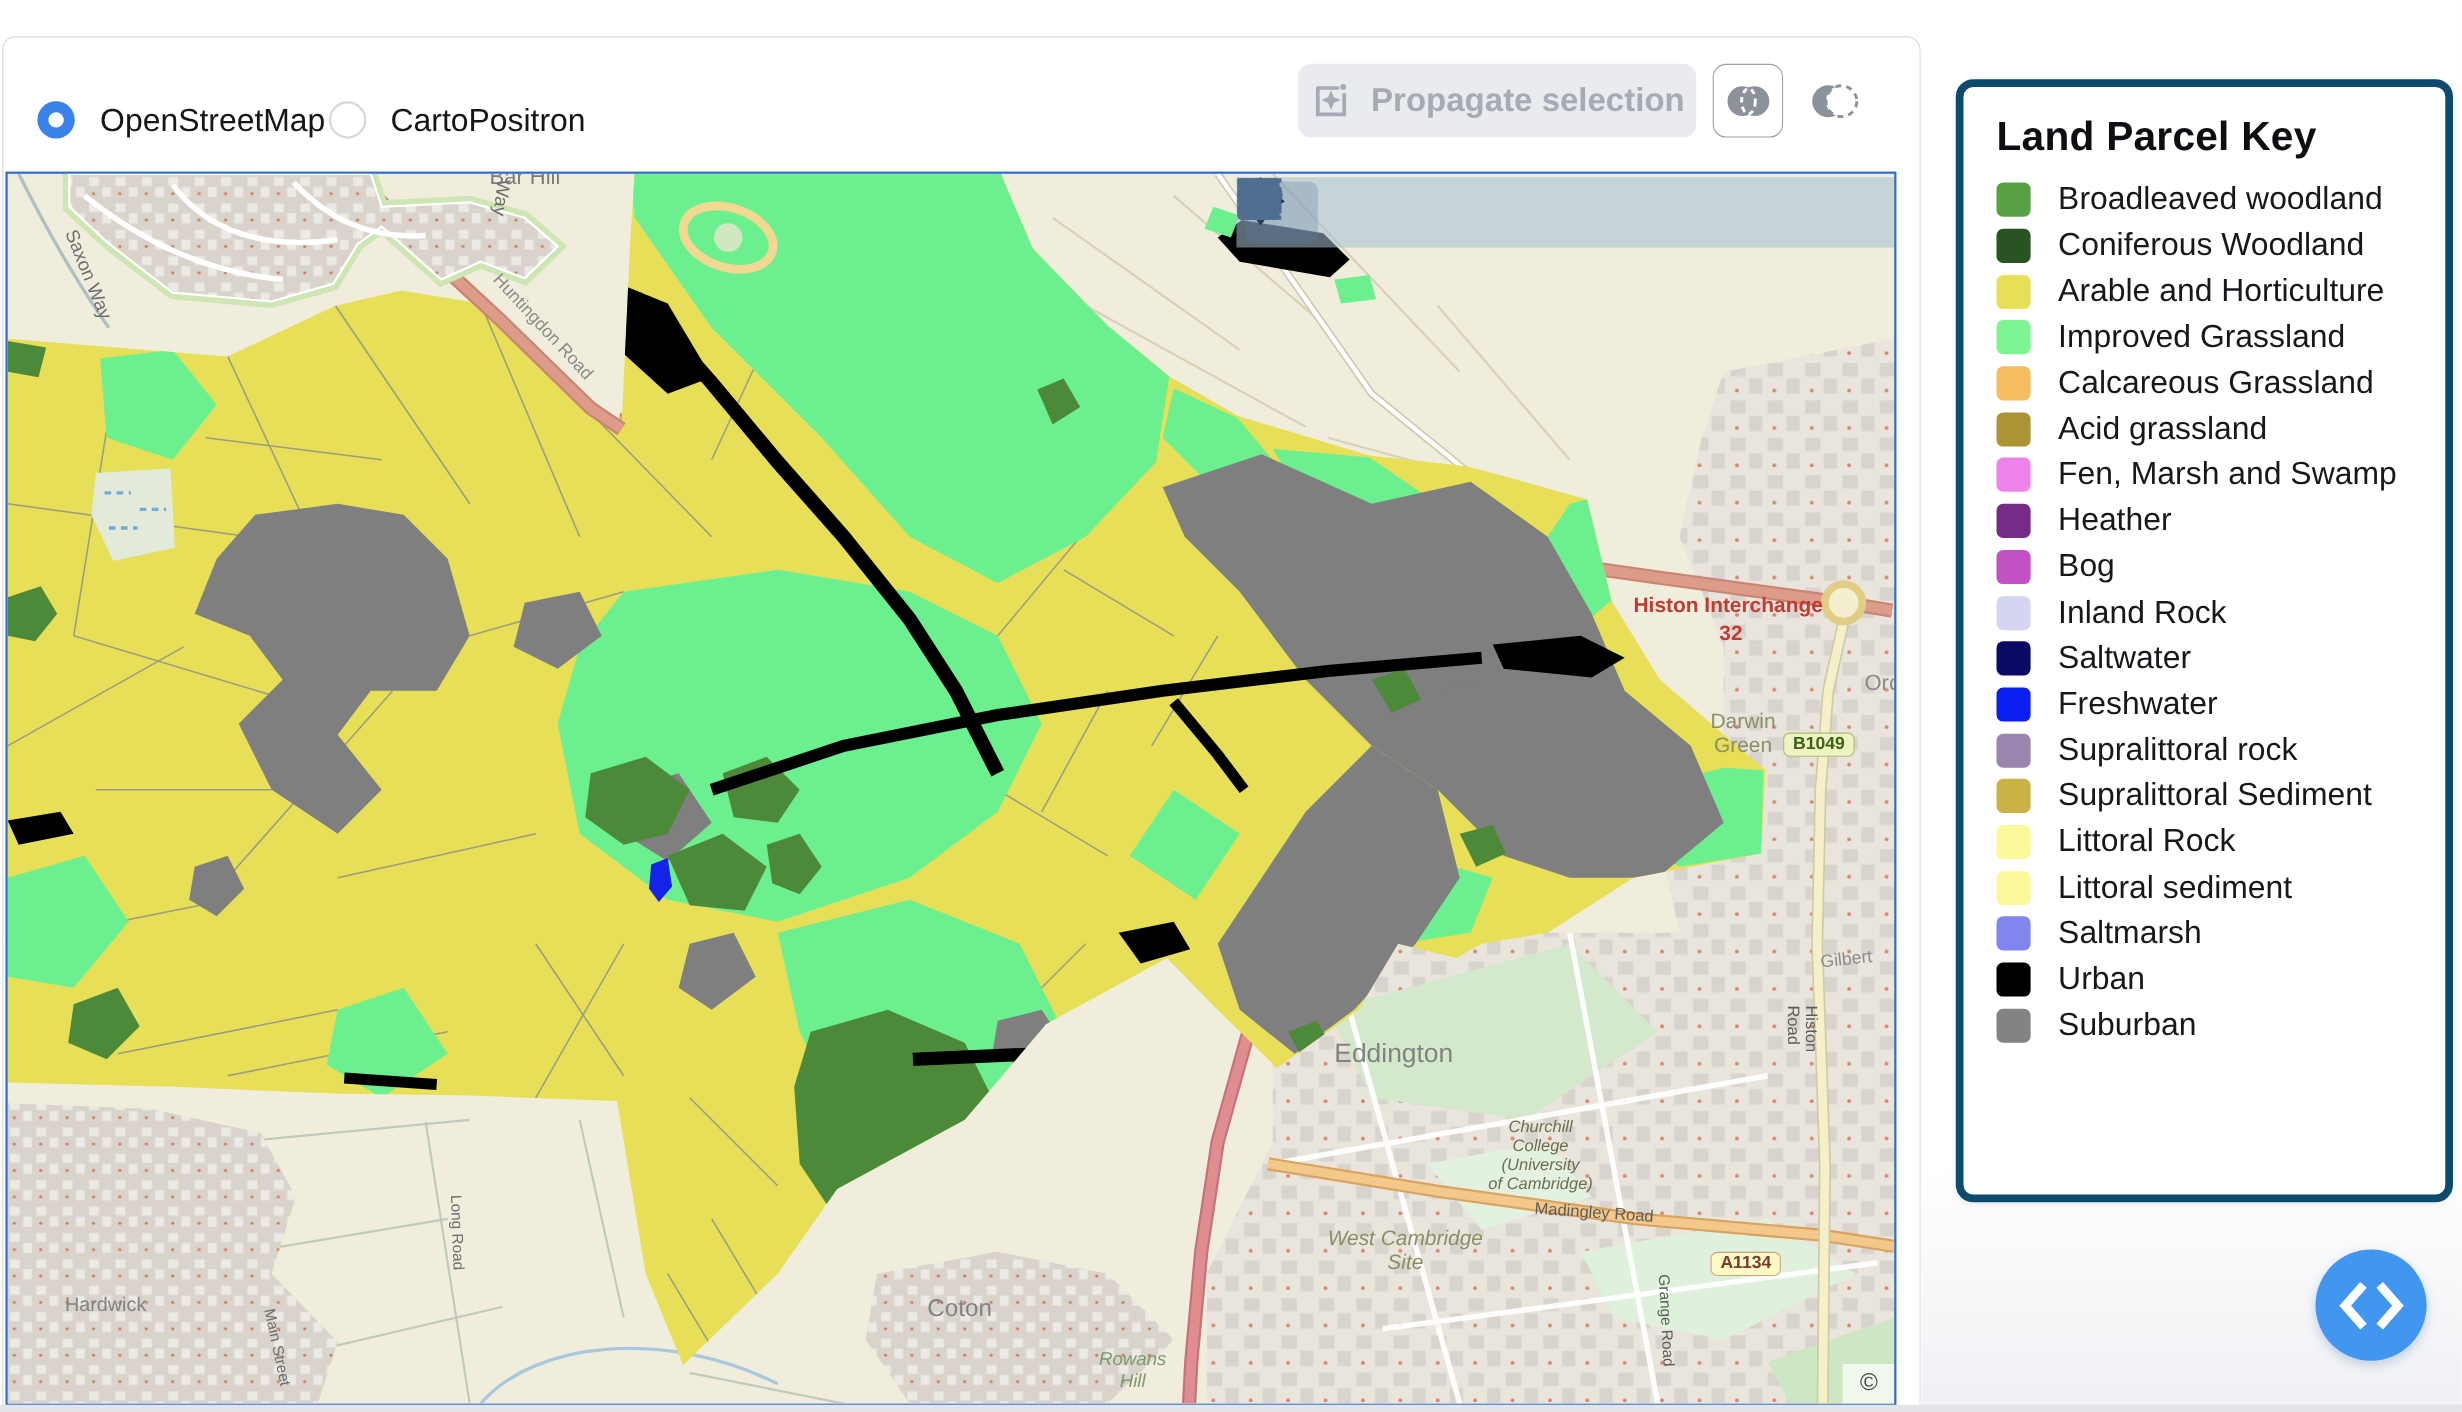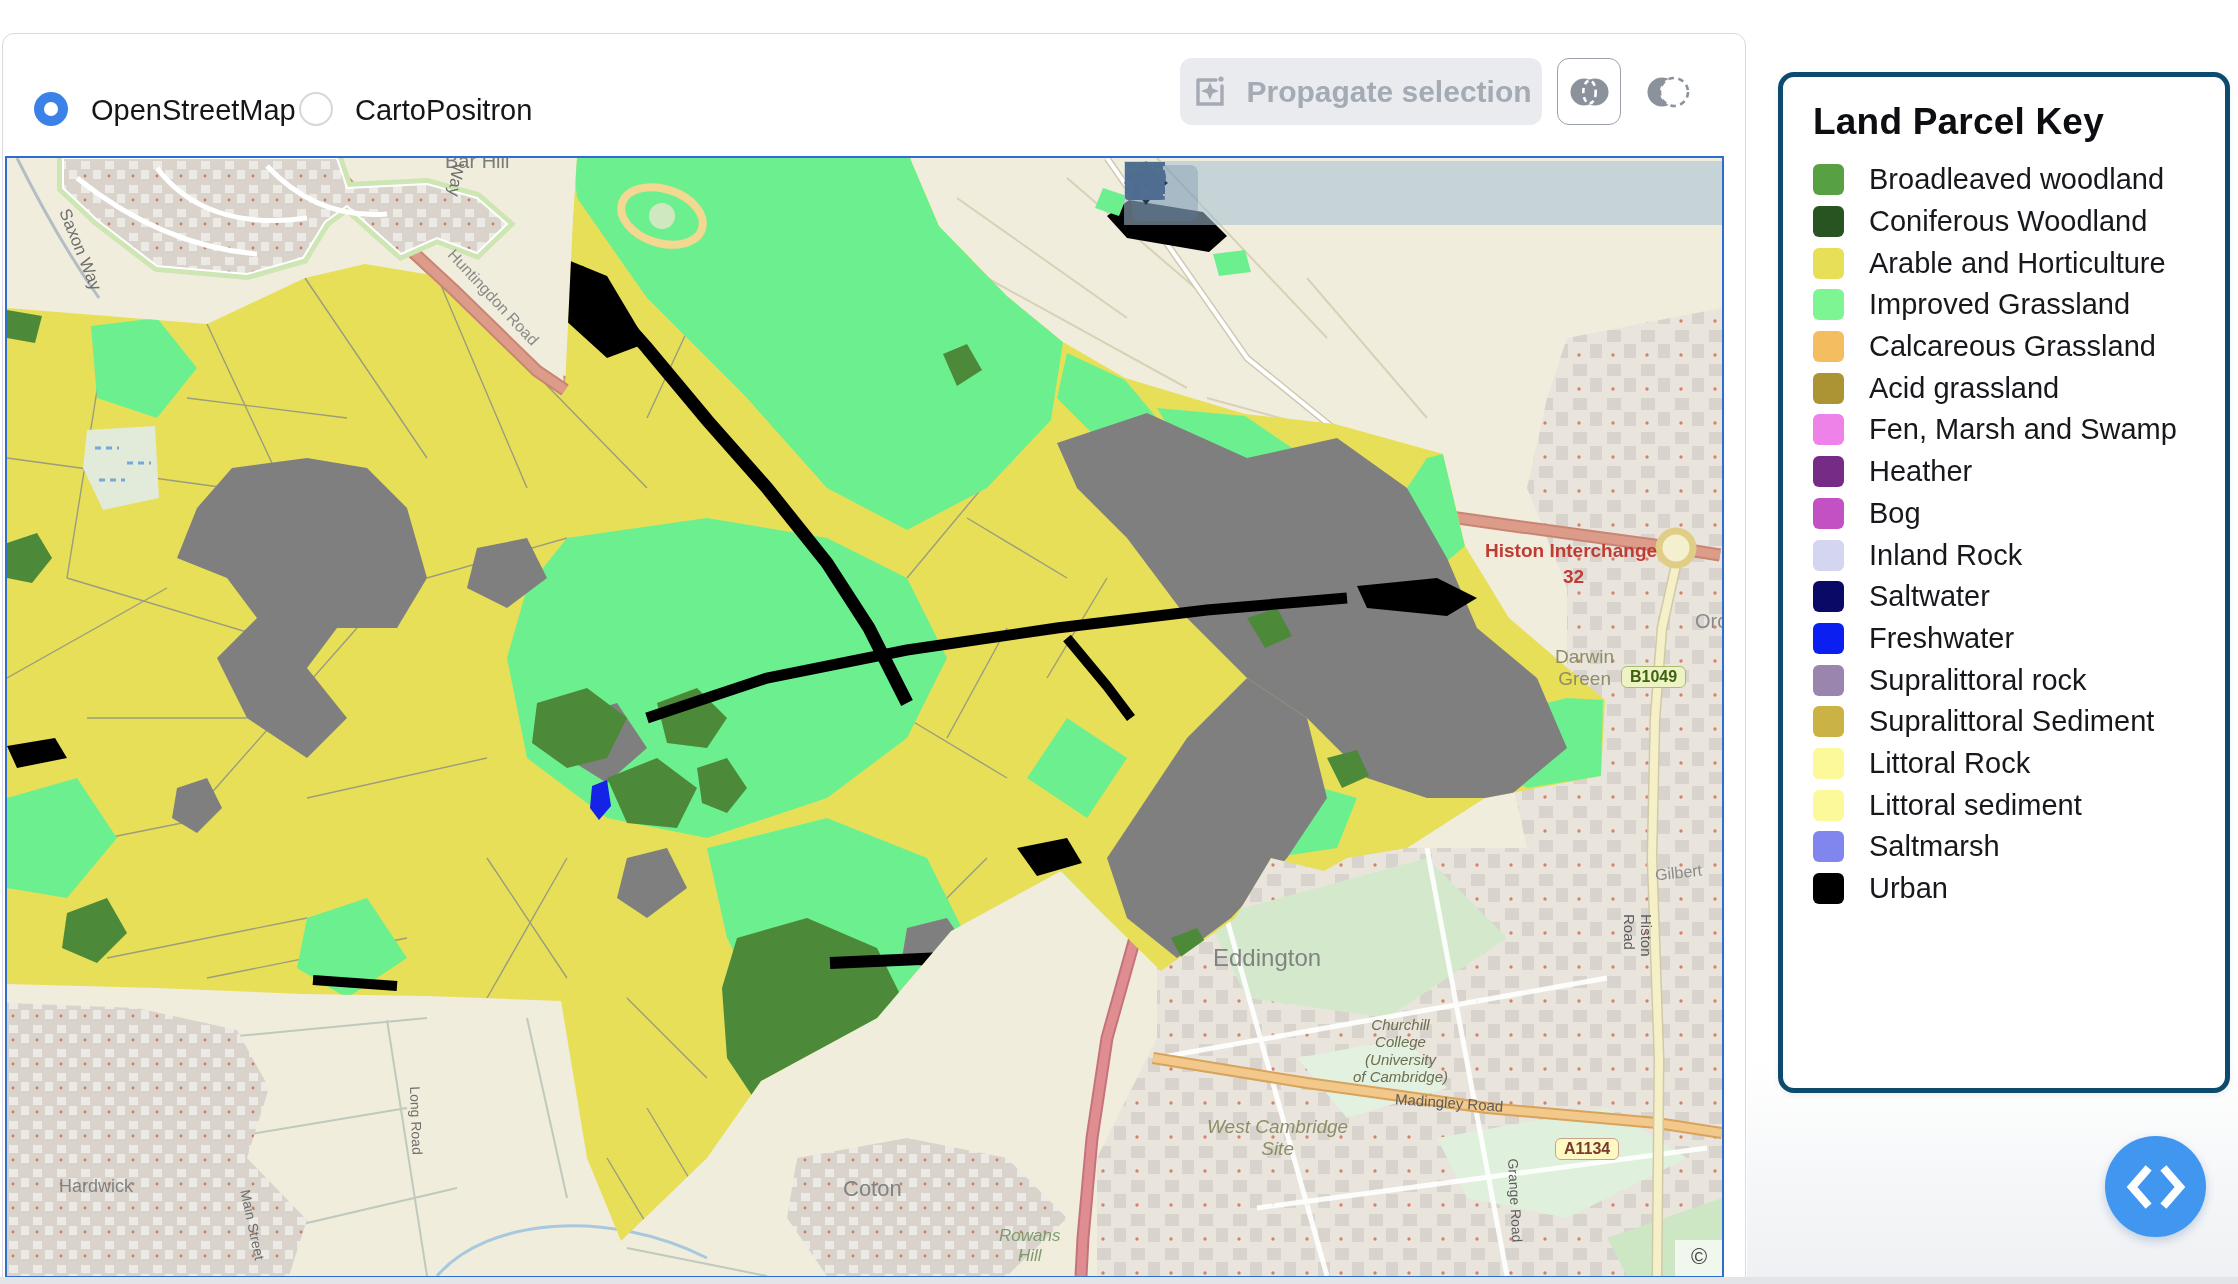--- a/index.html
+++ b/index.html
@@ -24,21 +24,21 @@
   
   .map{position:absolute;left:2px;top:122px;width:1715px;height:1118px;border:2px solid #2e6cce;overflow:hidden;background:#f1eddc;cursor:crosshair;}
   .map svg{position:absolute;left:0;top:0;}
   .modebar{position:absolute;right:0px;top:3px;width:598px;height:64px;background:rgba(164,192,212,0.55);
     display:flex;align-items:center;gap:0;padding:0 6px 0 8px;box-sizing:border-box;}
   .mtool{width:66px;height:56px;display:flex;align-items:center;justify-content:center;border:none;background:transparent;border-radius:8px;}
   .mtool.dim{background:rgba(93,127,160,0.30);}
   .maplabel{position:absolute;white-space:pre-line;pointer-events:none;color:#7b7b7b;line-height:1.15;}
   .pill{position:absolute;pointer-events:none;font-weight:bold;border-radius:6px;padding:1px 8px;}
   
-  .card{position:absolute;left:1778px;top:72px;width:452px;height:1021px;background:#fff;border:5px solid #0c4a6e;
+  .card{position:absolute;left:1778px;top:72px;width:452px;height:1021px;background:#fff;border:7px solid #0c4a6e;
     border-radius:16px;box-shadow:0 2px 6px rgba(20,30,40,.07);box-sizing:border-box;padding:24px 20px 0 30px;}
   .card h1{margin:0 0 16px 0;font-size:37px;font-weight:bold;color:#0c0e11;letter-spacing:.2px;}
   .card ul{list-style:none;margin:0;padding:0;}
   .card li{height:41.7px;display:flex;align-items:center;gap:25px;}
   .sw{width:31px;height:31px;border-radius:6px;flex:0 0 auto;}
   .card li span.lb{font-size:29px;color:#16181c;}
   .fab{position:absolute;left:2105px;top:1136px;width:101px;height:101px;border-radius:50%;background:#4196f0;border:none;
     display:flex;align-items:center;justify-content:center;box-shadow:0 4px 10px rgba(40,90,160,.25);}
   .right-fade{position:absolute;left:1747px;top:1060px;width:491px;height:224px;
     background:linear-gradient(180deg,#ffffff 0%,#eef0f3 100%);}
@@ -390,20 +390,24 @@
           <span class="lb">Littoral sediment</span>
         </li>
       <li>
           <span class="sw" style="background: rgb(129, 134, 239);"></span>
           <span class="lb">Saltmarsh</span>
         </li>
       <li>
           <span class="sw" style="background: rgb(0, 0, 0);"></span>
           <span class="lb">Urban</span>
         </li>
+      <li>
+          <span class="sw" style="background: rgb(131, 131, 131);"></span>
+          <span class="lb">Suburban</span>
+        </li>
     </ul>
   </div>
 
   <button class="fab">
     <span style="display:flex">
       <svg width="64" height="44" viewBox="0 0 64 44" fill="none" stroke="#ffffff" stroke-width="8" stroke-linecap="square">
         <path d="M22 6 L8 22 L22 38"></path>
           <path d="M42 6 L56 22 L42 38"></path>
       </svg>
     </span>

